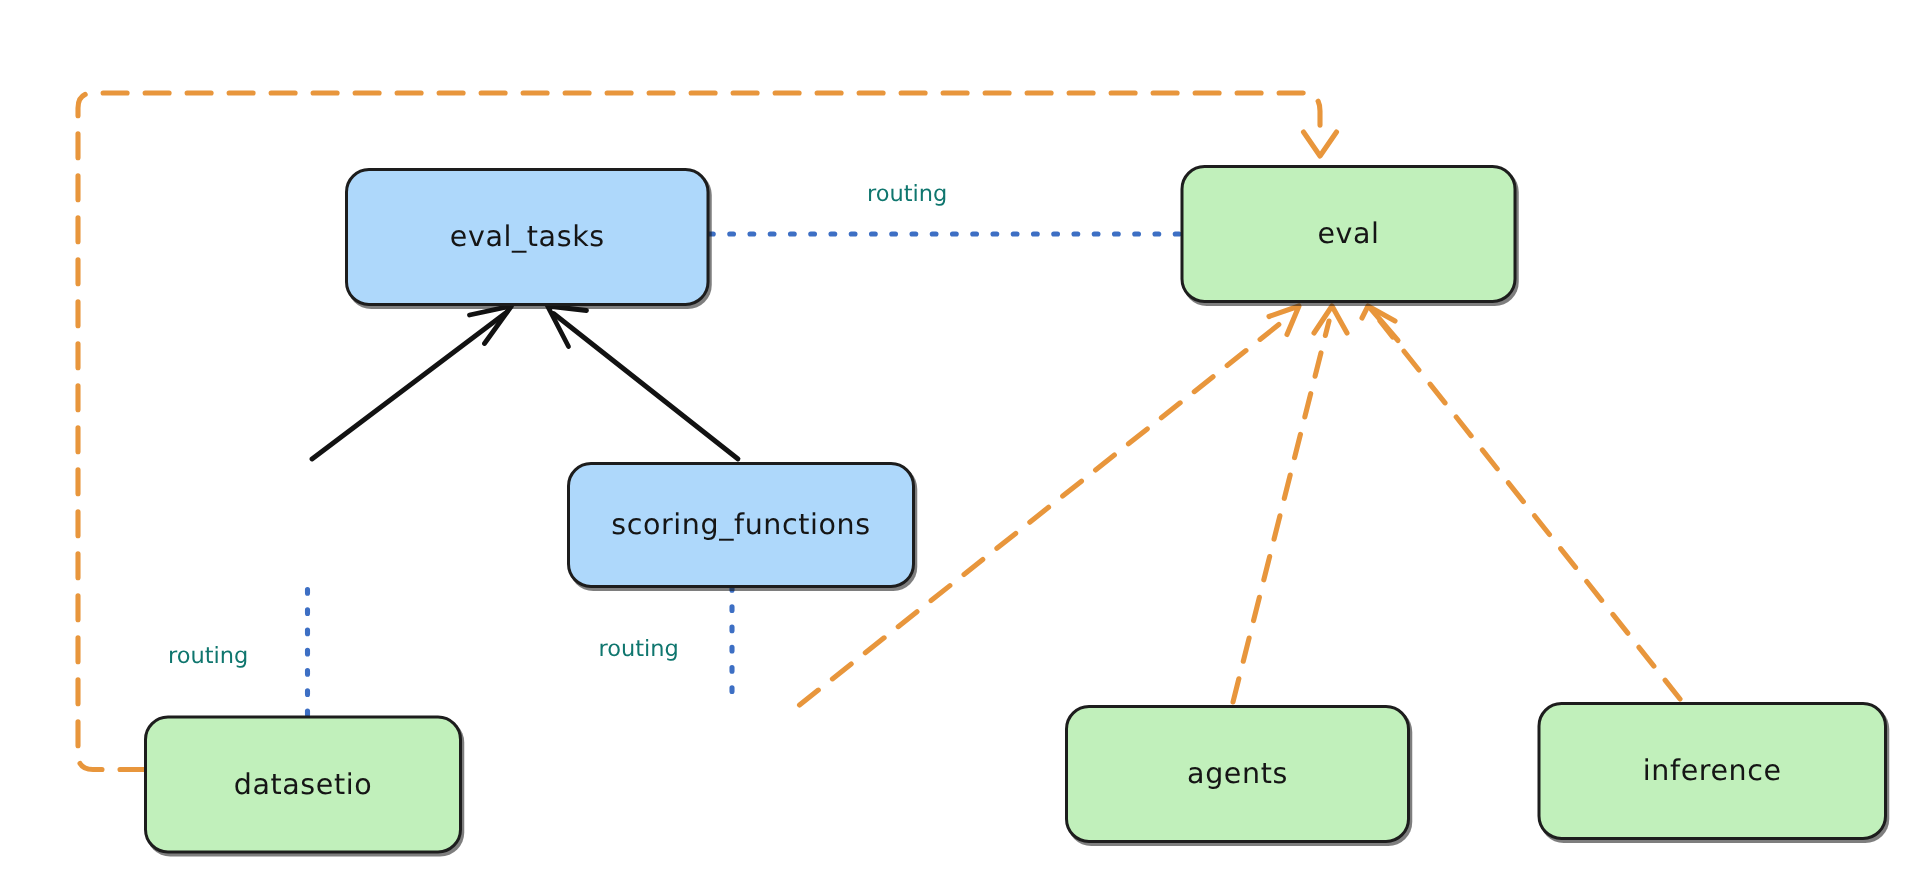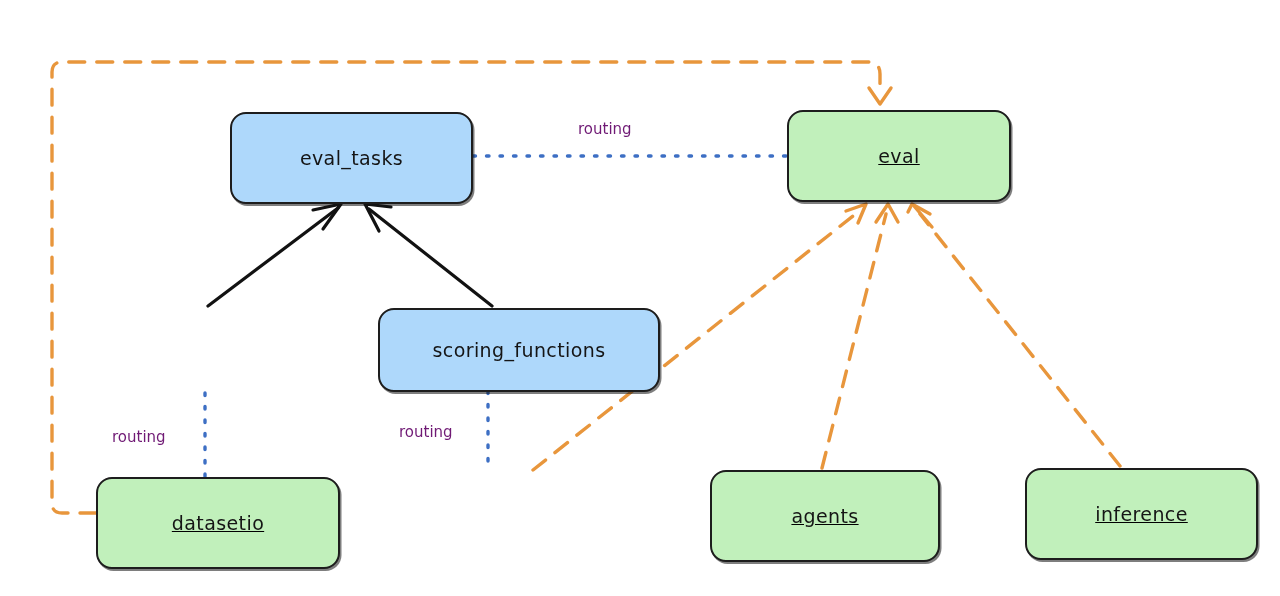--- a/index.html
+++ b/index.html
@@ -30,34 +30,34 @@
     position: absolute;
     box-sizing: border-box;
     border: 2.6px solid #1d1d1d;
     border-radius: 16px;
     display: flex;
     align-items: center;
     justify-content: center;
     box-shadow: 1.5px 2px 0 rgba(20,20,20,0.55);
   }
   .node.blue  { background: #aed8fb; text-align: right; }
-  .node.green { background: #c1f0bb; text-decoration: underline; }
+  .node.green { background: #c1f0bb; }
   .node-label {
     font-family: "DejaVu Sans", sans-serif;
     font-size: 19px;
     color: #151515;
     letter-spacing: 0.4px;
     white-space: nowrap;
     user-select: none;
   }
   .edge-label {
     position: absolute;
     font-family: "DejaVu Sans", sans-serif;
     font-size: 15px;
-    color: #701a75;
+    color: #0f766e;
     white-space: nowrap;
     user-select: none;
   }
 </style>
 </head>
 <body>
 
 <div id="diagram-root">
 
   <svg id="edge-layer" viewBox="0 0 1280 596" xmlns="http://www.w3.org/2000/svg">
@@ -108,25 +108,25 @@
 
   <div class="node blue" style="left:230px; top:112px; width:243px; height:92px;">
     <span class="node-label">eval_tasks</span>
   </div>
 
   <div class="node green" style="left:787px; top:110px; width:224px; height:92px;">
     <span class="node-label">eval</span>
   </div>
 
 
-  <div class="node blue" style="left:378px; top:308px; width:282px; height:84px;">
+  <div class="node blue" style="left:378px; top:308px; width:232px; height:84px;">
     <span class="node-label">scoring_functions</span>
   </div>
 
-  <div class="node green" style="left:96px; top:477px; width:244px; height:92px;">
+  <div class="node green" style="left:96px; top:477px; width:212px; height:92px;">
     <span class="node-label">datasetio</span>
   </div>
 
 
   <div class="node green" style="left:710px; top:470px; width:230px; height:92px;align-items:center;">
     <span class="node-label">agents</span>
   </div>
 
   <div class="node green" style="left:1025px; top:468px; width:233px; height:92px;">
     <span class="node-label">inference</span>

